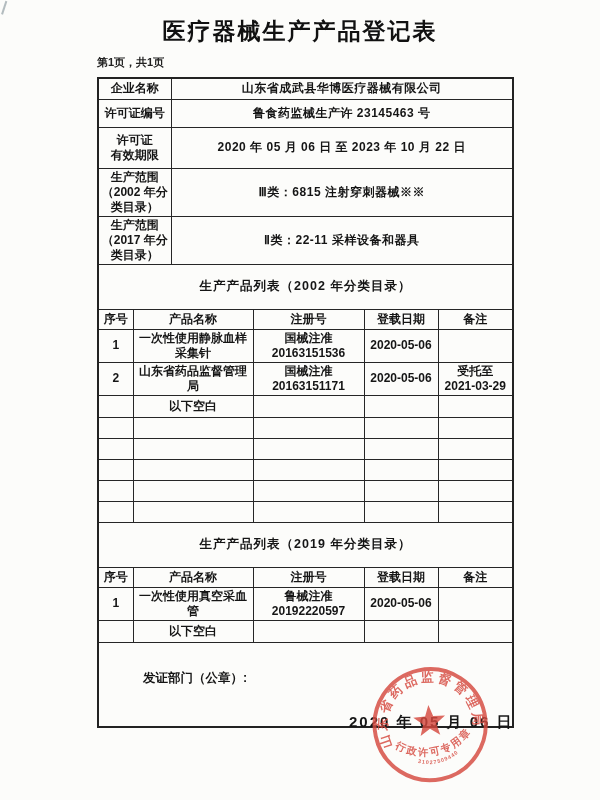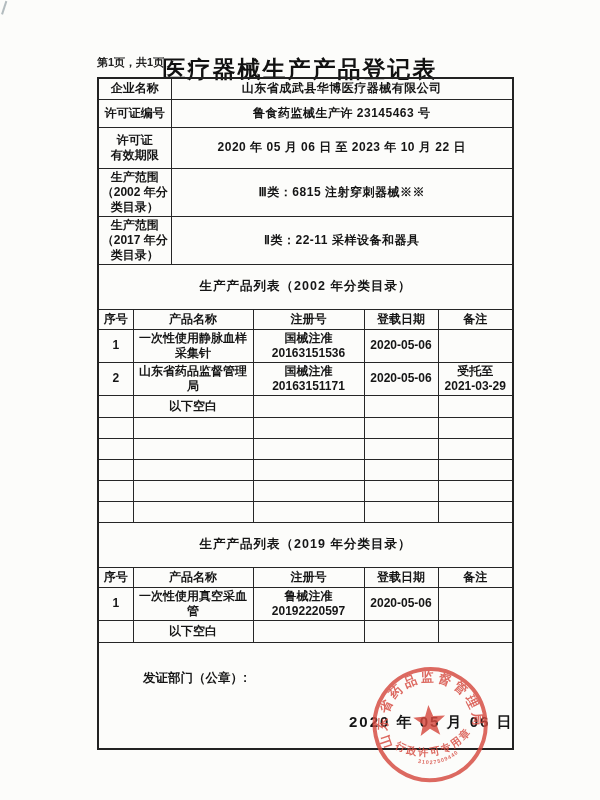--- a/index.html
+++ b/index.html
@@ -19,21 +19,20 @@
     position:absolute; left:3px; top:2px; width:10px; height:14px;
     border-left:2px solid rgba(90,110,120,.45);
     transform:rotate(18deg);
   }
   .title {
     position:absolute; top:16px; left:0; width:600px;
     text-align:center;
     font-family:"DejaVu Serif", serif;
     font-size:23px; font-weight:700; letter-spacing:2px;
     color:#111;
-    margin-top:38px;
   }
   .page-indicator {
     position:absolute; top:55px; left:97px; width:415px;
     font-size:11px; font-weight:bold; color:#222;
   }
   table.main {
     position:absolute; top:77px; left:97px;
     width:415px;
     border-collapse:collapse; table-layout:fixed;
     border:2px solid #222;
@@ -207,21 +206,21 @@
       </tr>
       <tr style="height:22px">
         <td></td>
         <td colspan="2">以下空白</td>
         <td></td>
         <td></td>
         <td></td>
       </tr>
 
       <tr>
-        <td colspan="6" class="footer-cell" style="height:107px">
+        <td colspan="6" class="footer-cell" style="height:85px">
           <div class="dept">发证部门（公章）:</div>
           <div class="issue-date">2020 年 05 月 06 日</div>
           <div class="seal">
             <svg width="118" height="118" viewBox="0 0 120 120">
               <defs>
                 <path id="ringArc" d="M 18.7 75.1 A 44 44 0 1 1 101.3 75.1" fill="none"></path>
                 <path id="innerArc" d="M 21 76 A 58 58 0 0 0 99 76" fill="none"></path>
                 <path id="serialArc" d="M 29 88 A 46 46 0 0 0 93 86" fill="none"></path>
               </defs>
               <circle cx="60" cy="60" r="56.5" fill="none" stroke="#d6493f" stroke-width="4"></circle>

